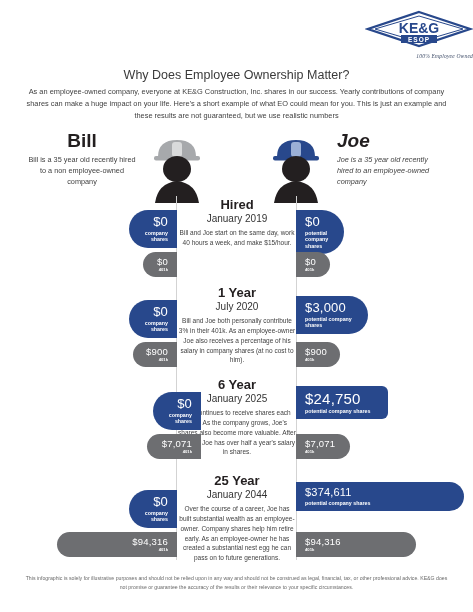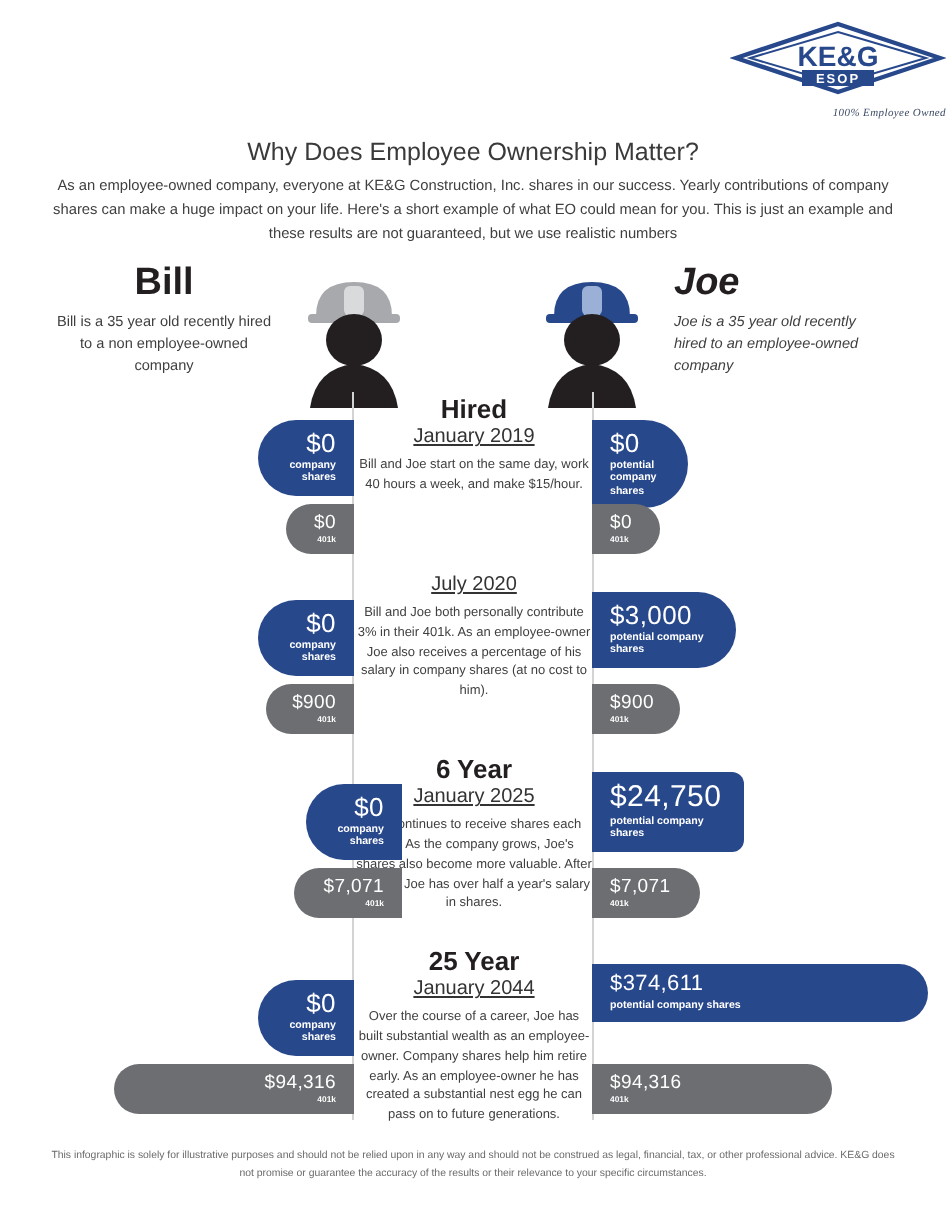--- a/index.html
+++ b/index.html
@@ -43,21 +43,21 @@
   .timeline{position:absolute;left:0;top:196px;width:473px;height:368px;}
   .divider{position:absolute;top:0;width:1px;height:364px;background:#d3d3d3;}
   .divider.left{left:176px;}
   .divider.right{left:296px;}
 
   .stage{position:absolute;left:0;width:473px;}
   .stage-center{
     position:absolute;left:178px;width:118px;text-align:center;
   }
   .stage-title{font-size:13px;font-weight:700;color:#231f20;line-height:1.1;}
-  .stage-date{font-size:10px;font-weight:400;color:#333;margin-top:1px;text-decoration:underline;}
+  .stage-date{font-size:10px;font-weight:400;color:#333;margin-top:1px;}
   .stage-body{font-size:6.5px;line-height:1.5;color:#3f3f3f;margin-top:4px;}
 
   
   .pill{
     position:absolute;box-sizing:border-box;color:#fff;display:block;
   }
   .pill .amount{font-size:13px;font-weight:400;line-height:1;letter-spacing:.2px;}
   .pill .lbl{font-size:5.3px;line-height:1.22;margin-top:2px;font-weight:600;}
   .pill-share{background:#28488c;}
   .pill-401k{background:#6d6e71;}
@@ -163,20 +163,21 @@
         </div>
         <div class="pill pill-401k" style="top:56px;width:34px;">
           <div class="amount">$0</div>
           <div class="lbl">401k</div>
         </div>
       </div>
     </div>
 
     <div class="stage" style="top:90px;height:92px;">
       <div class="stage-center" style="top:0px;">
+        <div class="stage-title">1 Year</div>
         <div class="stage-date">July 2020</div>
         <div class="stage-body">Bill and Joe both personally contribute 3% in their 401k. As an employee-owner Joe also receives a percentage of his salary in company shares (at no cost to him).</div>
       </div>
       <div class="side-bill">
         <div class="pill pill-share" style="top:14px;width:48px;">
           <div class="amount">$0</div>
           <div class="lbl">company shares</div>
         </div>
         <div class="pill pill-401k" style="top:56px;width:44px;">
           <div class="amount">$900</div>
@@ -205,21 +206,21 @@
         <div class="pill pill-share" style="top:14px;width:48px;">
           <div class="amount">$0</div>
           <div class="lbl">company shares</div>
         </div>
         <div class="pill pill-401k" style="top:56px;width:54px;">
           <div class="amount">$7,071</div>
           <div class="lbl">401k</div>
         </div>
       </div>
       <div class="side-joe">
-        <div class="pill pill-share" style="top:8px;width:76px;border-radius:0 6px 6px 0;">
+        <div class="pill pill-share" style="top:8px;width:92px;border-radius:0 6px 6px 0;">
           <div class="amount" style="font-size:15px;">$24,750</div>
           <div class="lbl">potential company shares</div>
         </div>
         <div class="pill pill-401k" style="top:56px;width:54px;">
           <div class="amount">$7,071</div>
           <div class="lbl">401k</div>
         </div>
       </div>
     </div>
 

